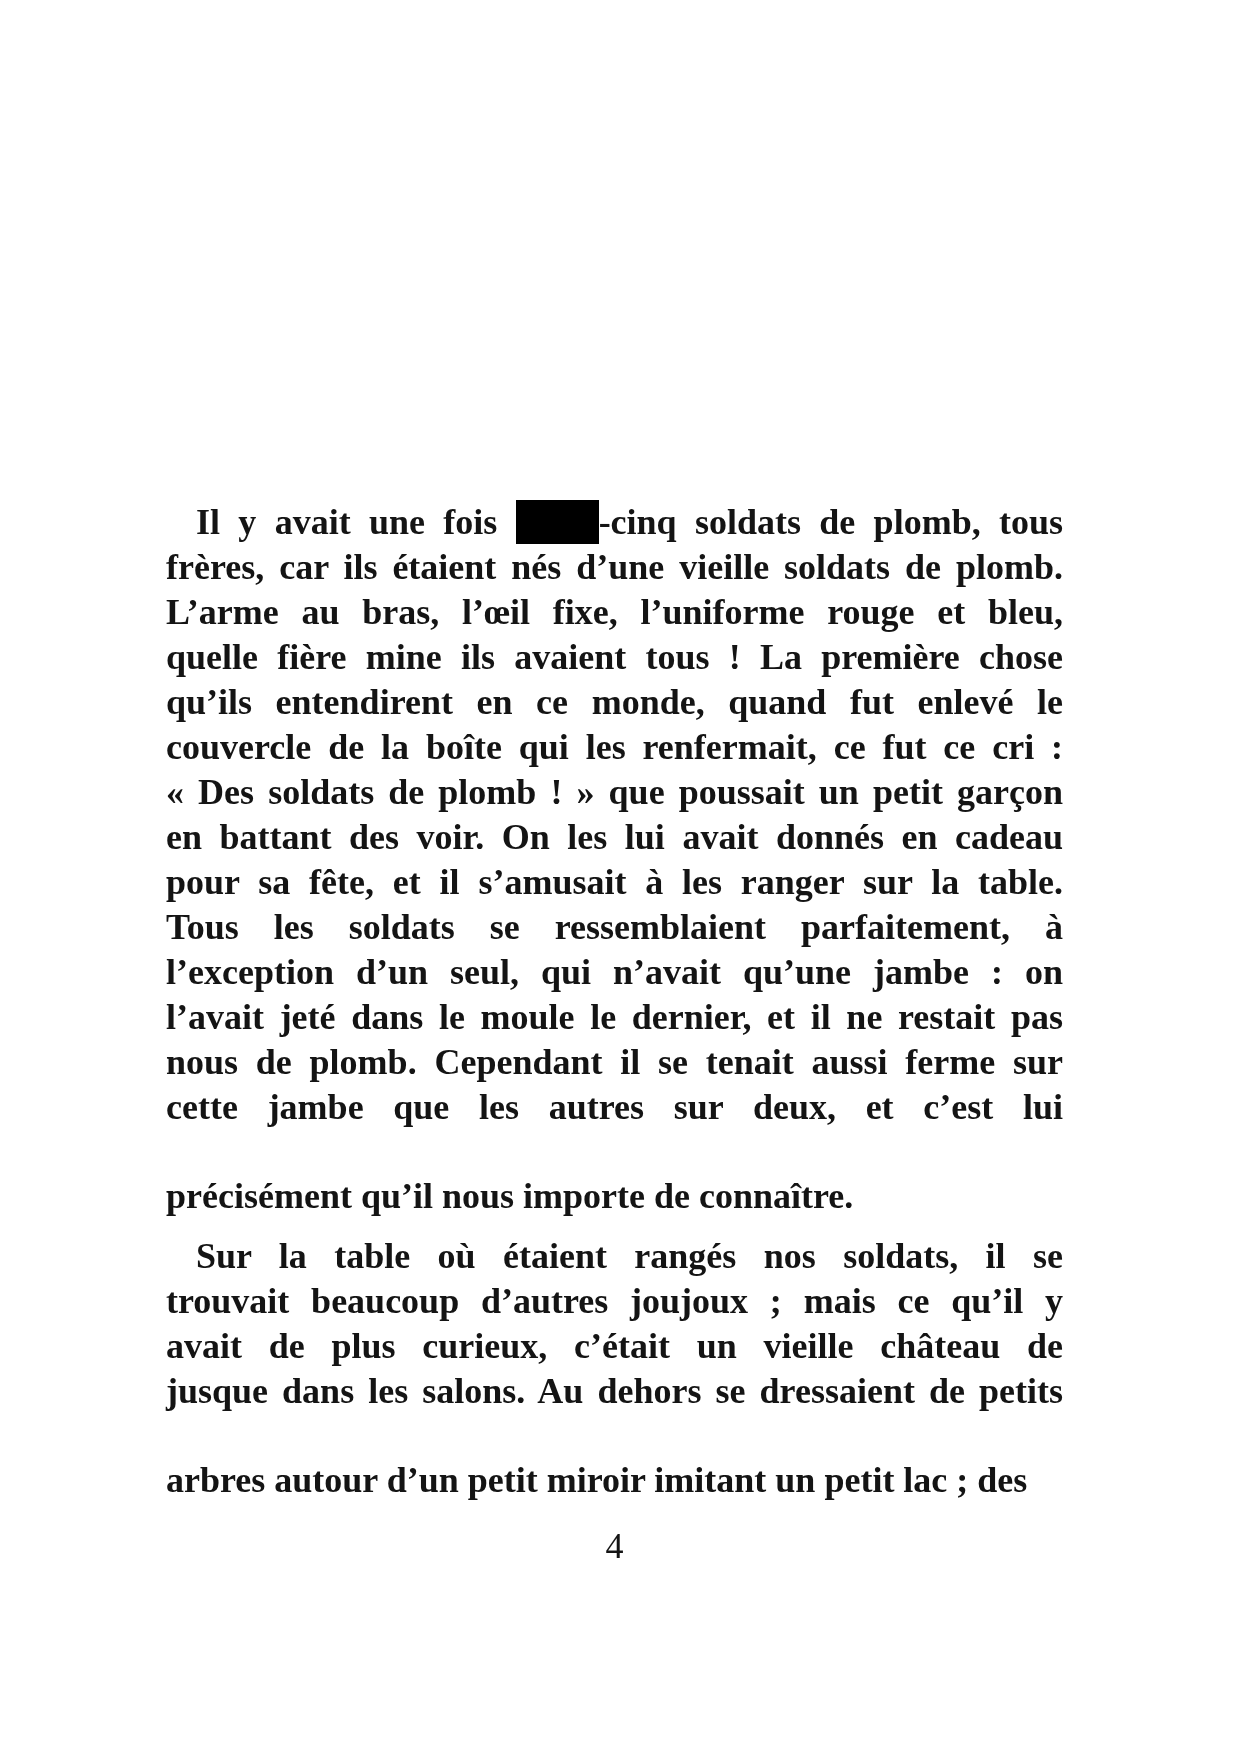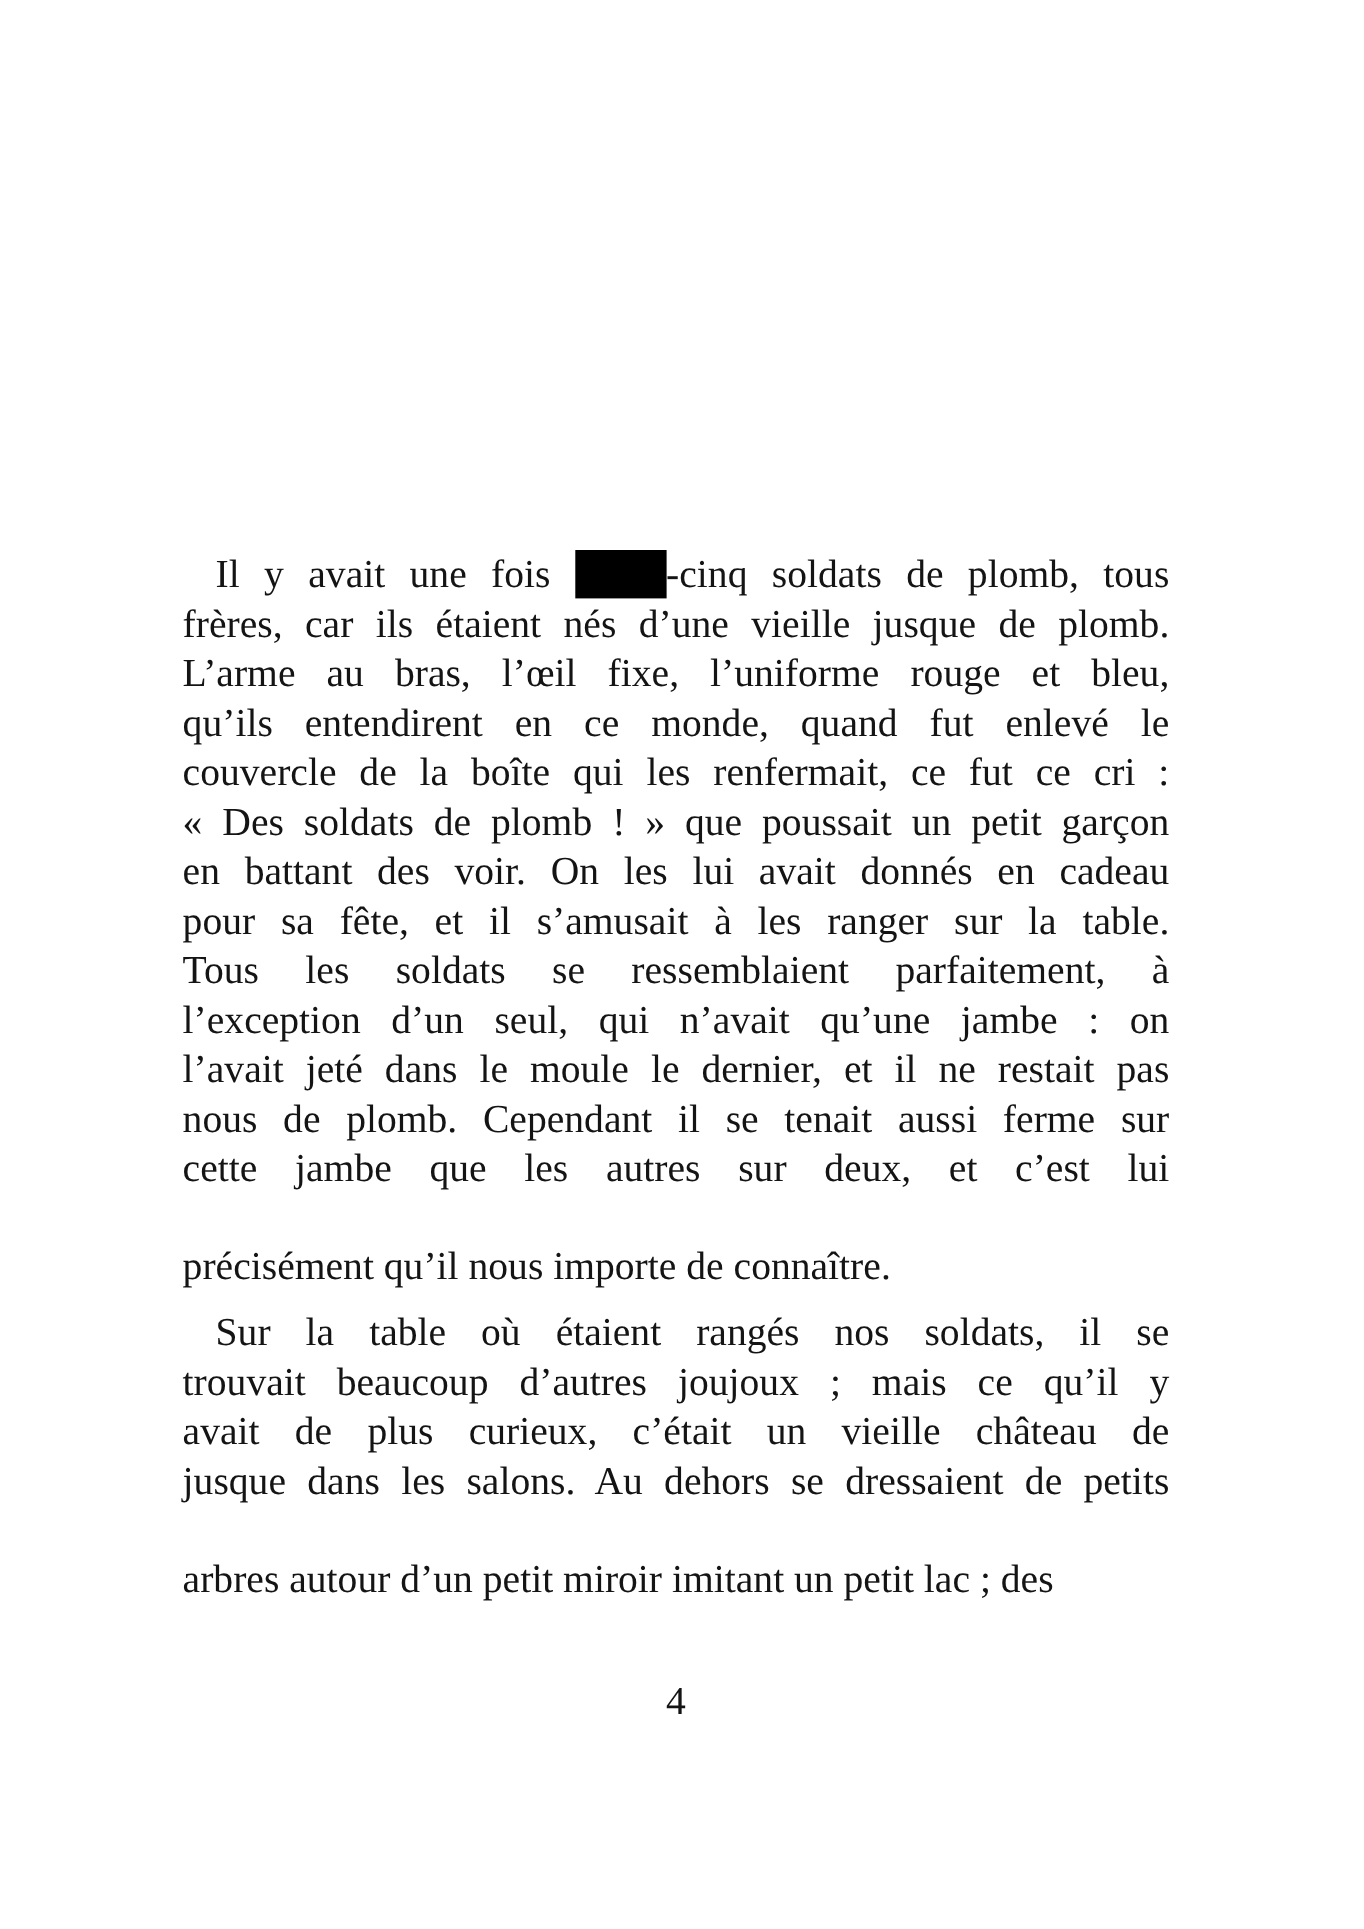--- a/index.html
+++ b/index.html
@@ -24,20 +24,21 @@
     line-height: 45px;
   }
   .paragraph + .paragraph {
     margin-top: 15px;
   }
   .line {
     height: 45px;
     text-align: justify;
     text-align-last: justify;
     text-justify: inter-word;
+    font-weight: bold;
   }
   .line.last {
     text-align-last: left;
     margin-top: 44px;
   }
   .line.first {
     text-indent: 30px;
   }
   .redaction {
     display: inline-block;
@@ -55,22 +56,23 @@
     font-size: 36px;
     line-height: 45px;
   }
 </style>
 </head>
 <body>
 
 <div class="text-block">
     <div class="paragraph">
       <div class="line first">Il y avait une fois <span class="redaction"></span>-cinq soldats de plomb, tous</div>
-      <div class="line">frères, car ils étaient nés d’une vieille jusque de plomb.</div>
+      <div class="line">frères, car ils étaient nés d’une vieille soldats de plomb.</div>
       <div class="line">L’arme au bras, l’œil fixe, l’uniforme rouge et bleu,</div>
+      <div class="line">quelle fière mine ils avaient tous ! La première chose</div>
       <div class="line">qu’ils entendirent en ce monde, quand fut enlevé le</div>
       <div class="line">couvercle de la boîte qui les renfermait, ce fut ce cri :</div>
       <div class="line">« Des soldats de plomb ! » que poussait un petit garçon</div>
       <div class="line">en battant des voir. On les lui avait donnés en cadeau</div>
       <div class="line">pour sa fête, et il s’amusait à les ranger sur la table.</div>
       <div class="line">Tous les soldats se ressemblaient parfaitement, à</div>
       <div class="line">l’exception d’un seul, qui n’avait qu’une jambe : on</div>
       <div class="line">l’avait jeté dans le moule le dernier, et il ne restait pas</div>
       <div class="line">nous de plomb. Cependant il se tenait aussi ferme sur</div>
       <div class="line">cette jambe que les autres sur deux, et c’est lui</div>

